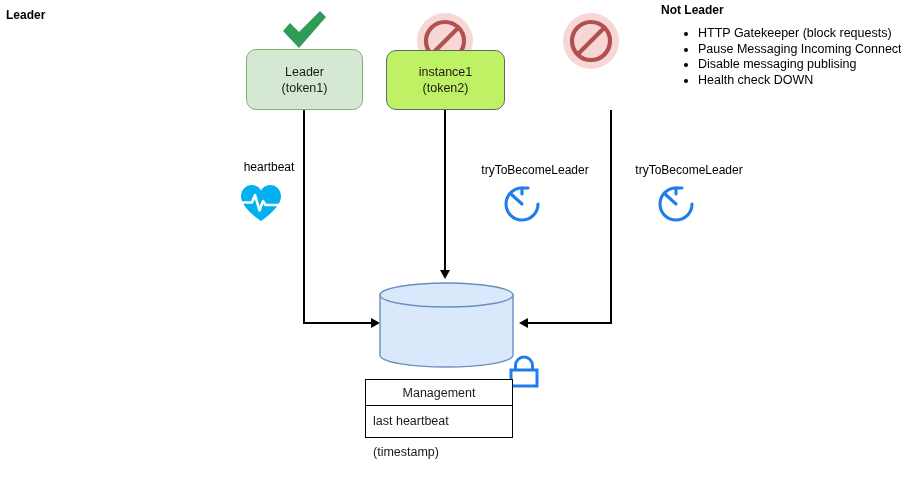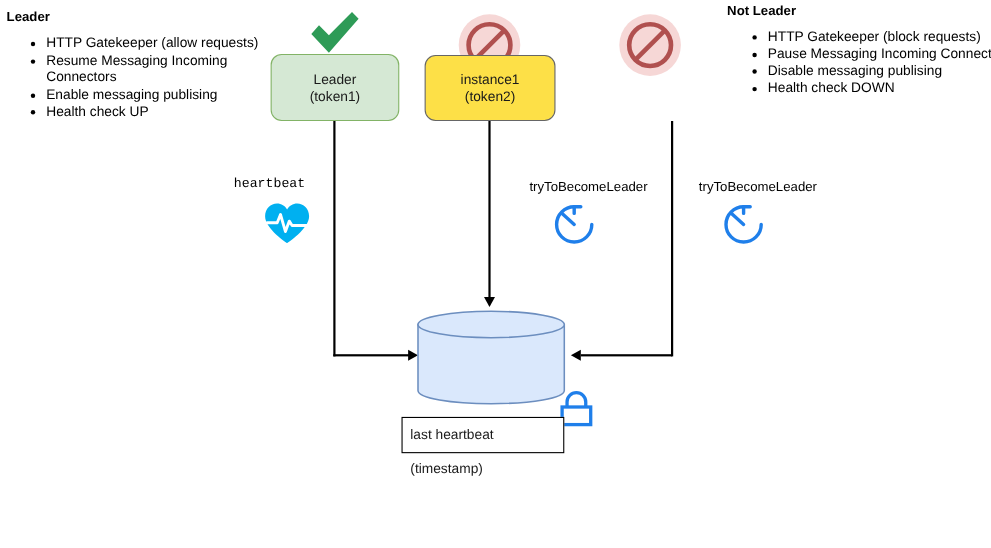--- a/index.html
+++ b/index.html
@@ -49,21 +49,21 @@
     font-size: 12.5px;
     line-height: 16px;
     color: #1a1a1a;
     text-align: center;
   }
   .node.leader {
     background: #d5e8d4;
     border: 1.4px solid #82b366;
   }
   .node.follower {
-    background: #fde047;
+    background: #bef264;
     border: 1.4px solid #666666;
   }
 
   
   .line-v { background: #000000; width: 1.6px; }
   .line-h { background: #000000; height: 1.6px; }
   .arrow { width: 0; height: 0; }
   .arrow-down {
     border-left: 5px solid transparent;
     border-right: 5px solid transparent;
@@ -113,26 +113,20 @@
   }
 
   svg { display: block; overflow: visible; }
 </style>
 </head>
 <body>
 
 <div id="canvas">
 
   <div class="abs side-title" style="left:6px; top:8px;">Leader</div>
-  <ul class="abs side-list" style="left:22px; top:32px; width:220px;">
-    <li>HTTP Gatekeeper (allow requests)</li>
-    <li>Resume Messaging Incoming Connectors</li>
-    <li>Enable messaging publising</li>
-    <li>Health check UP</li>
-  </ul>
 
   <div class="abs side-title" style="left:661px; top:3px;">Not Leader</div>
   <ul class="abs side-list" style="left:678px; top:26px; width:222px;">
     <li>HTTP Gatekeeper (block requests)</li>
     <li>Pause  Messaging Incoming Connectors</li>
     <li>Disable messaging publising</li>
     <li>Health check DOWN</li>
   </ul>
 
   <div class="abs line-v" style="left:303px; top:110px; height:214px;"></div>
@@ -169,21 +163,21 @@
   </div>
 
   <div class="abs" style="left:562px; top:12px; width:58px; height:58px;">
     <svg width="58" height="58" viewBox="0 0 58 58" aria-hidden="true">
       <circle cx="29" cy="29" r="28" fill="#f6d7d6"></circle>
       <circle cx="29" cy="29" r="19" fill="none" stroke="#b0504f" stroke-width="4.2"></circle>
       <line x1="16" y1="42" x2="42" y2="16" stroke="#b0504f" stroke-width="4.2"></line>
     </svg>
   </div>
 
-  <div class="abs edge-label" style="left:180px; top:160px; width:130px;font-family:Liberation Mono, monospace;">heartbeat</div>
+  <div class="abs edge-label" style="left:204px; top:160px; width:130px;">heartbeat</div>
   <div class="abs" style="left:240px; top:184px; width:42px; height:38px;">
     <svg width="42" height="38" viewBox="0 0 42 38" aria-hidden="true">
       <path d="M21 37 C21 37 1 24 1 12.5 C1 5.5 6.2 1 11.8 1 C15.8 1 19.2 3.2 21 6.4 C22.8 3.2 26.2 1 30.2 1 C35.8 1 41 5.5 41 12.5 C41 24 21 37 21 37 Z" fill="#00b0f0"></path>
       <path d="M3 18.5 H12 L15 11 L19.5 26.5 L23 17 L25.5 21 H39" fill="none" stroke="#ffffff" stroke-width="2.6" stroke-linejoin="round" stroke-linecap="round"></path>
     </svg>
   </div>
 
   <div class="abs edge-label" style="left:450px; top:163px; width:170px;">tryToBecomeLeader</div>
   <div class="abs" style="left:502px; top:184px; width:40px; height:40px;">
     <svg width="40" height="40" viewBox="0 0 40 40" aria-hidden="true">
@@ -210,16 +204,17 @@
   </div>
 
   <div class="abs" style="left:506px; top:356px; width:36px; height:32px;">
     <svg width="36" height="32" viewBox="0 0 36 32" aria-hidden="true">
       <path d="M9.5 14 V9.5 A8.5 8.5 0 0 1 26.5 9.5 V14" fill="none" stroke="#1f7fea" stroke-width="3"></path>
       <rect x="5" y="14" width="26" height="16" fill="#ffffff" stroke="#1f7fea" stroke-width="3"></rect>
     </svg>
   </div>
 
   <div class="abs db-table" style="left:365px; top:379px; width:148px;">
+    <div class="thead">Management</div>
     <div class="trow">last heartbeat (timestamp)</div>
   </div>
 
 </div>
 
 </body></html>

